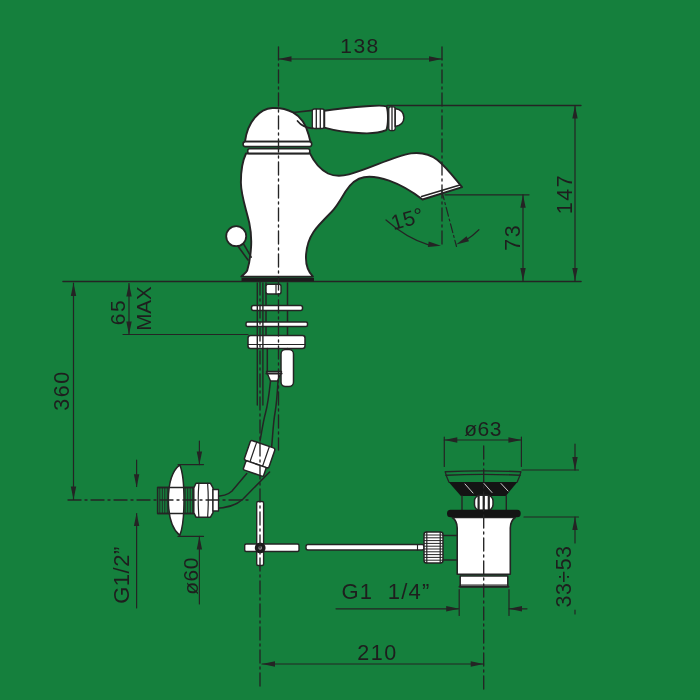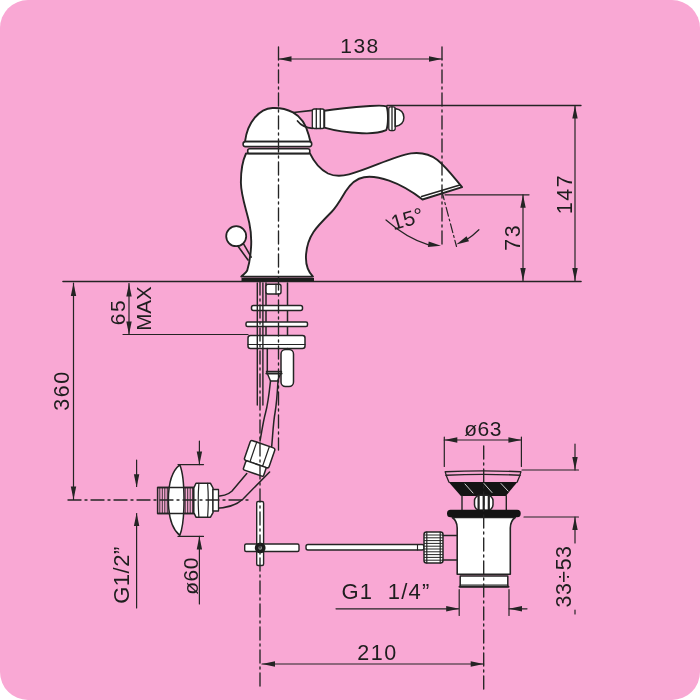--- a/index.html
+++ b/index.html
@@ -1,16 +1,16 @@
 <!DOCTYPE html>
 <html><head>
 <meta charset="utf-8">
 <style>
 html,body{margin:0;padding:0;background:#fff;}
-#wrap{width:700px;height:700px;background:#f9a8d4;position:relative;overflow:hidden;border-radius:28px;}
+#wrap{width:700px;height:700px;background:#15803d;position:relative;overflow:hidden;}
 svg{display:block;}
 text{font-family:"Liberation Sans",sans-serif;fill:#1e1e1e;}
 </style>
 </head>
 <body>
 <div id="wrap">
 <svg width="700" height="700" viewBox="0 0 700 700" fill="none" stroke-linecap="round" stroke-linejoin="round">
 <g stroke="#242424" stroke-width="1.9">
 
 <line x1="63" y1="281.5" x2="581" y2="281.5" stroke-width="1.6"></line>

